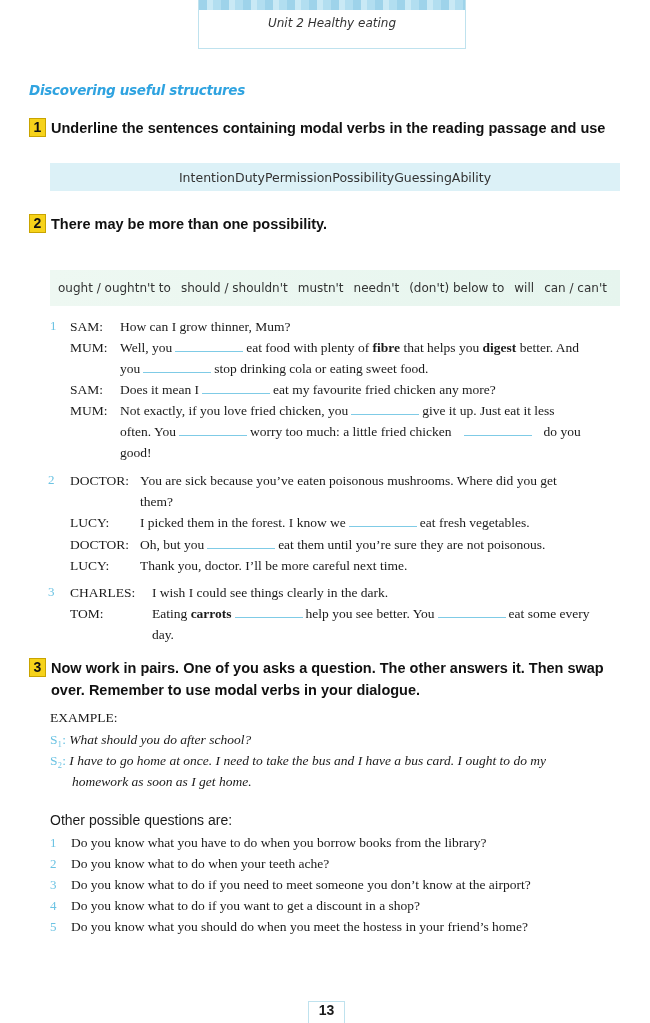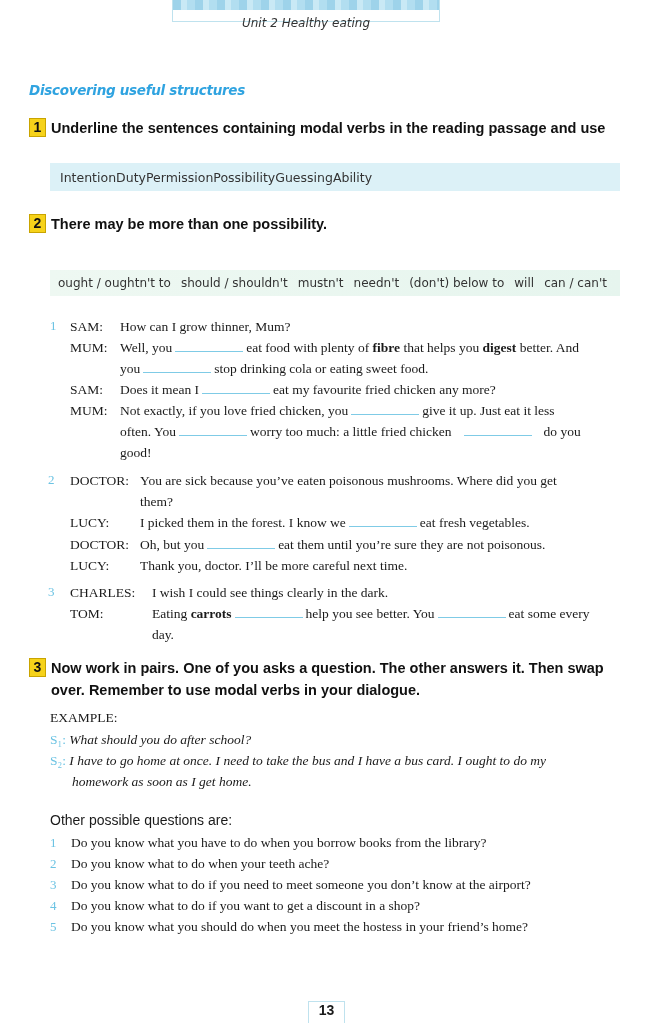--- a/index.html
+++ b/index.html
@@ -1,18 +1,18 @@
 <!DOCTYPE html>
 <html><head>
 <meta charset="utf-8">
 <style>
   html, body { margin:0; padding:0; }
   body { width:650px; height:1023px; background:#fff; position:relative; overflow:hidden;
          font-family:"Liberation Serif", serif; color:#1a1a1a; }
-  .header-box { position:absolute; left:172px; top:0; width:268px; height:22px; border:1px solid #bfe2ee; border-top:none; box-sizing:border-box; }
+  .header-box { position:absolute; left:198px; top:0; width:268px; height:49px; border:1px solid #bfe2ee; border-top:none; box-sizing:border-box; }
   .header-strip { position:absolute; left:0; top:0; right:0; height:10px;
      background:repeating-linear-gradient(90deg,#9ed3ea 0 8px,#c9e9f5 8px 14px,#b2def0 14px 22px); }
   .header-title { position:absolute; top:16px; left:0; right:0; text-align:center; font-family:"DejaVu Sans", sans-serif; font-style:italic; font-size:12px; color:#333; }
   .section-title { position:absolute; left:29px; top:82px; font-family:"DejaVu Sans", sans-serif; font-weight:bold; font-style:italic; font-size:13.5px; color:#2fa3e0; letter-spacing:-0.3px; }
   .task { position:absolute; left:29px; font-family:"Liberation Sans", sans-serif; font-weight:bold; font-size:14.5px; line-height:22px; color:#111; }
   .task .num { display:inline-block; width:15px; height:17px; background:#f6d21a; border:1px solid #c9a400; text-align:center; line-height:17px; font-size:14px; margin-right:6px; vertical-align:1px; }
   .task .text { position:absolute; left:22px; top:0; width:575px; }
   .word-bar { position:absolute; background:#dcf1f7; font-family:"DejaVu Sans", sans-serif; font-size:12.5px; color:#333; display:flex; align-items:center; }
   .word-bar span { display:inline-block; }
   .line { position:absolute; font-size:13.5px; line-height:20px; white-space:nowrap; }
@@ -32,36 +32,36 @@
 </div>
 
 <div class="section-title">Discovering useful structures</div>
 
 <div class="task" style="top:117px;">
   <span class="num">1</span>
   <div class="text">
     <div>Underline the sentences containing modal verbs in the reading passage and use</div>
   </div>
 </div>
-<div class="word-bar" style="left:50px; top:163px; width:570px; height:28px; justify-content:flex-start; padding:0 10px; box-sizing:border-box;">
+<div class="word-bar" style="left:50px; top:163px; width:570px; height:28px; justify-content:center; padding:0 10px; box-sizing:border-box;">
   <span>Intention</span>
   <span>Duty</span>
   <span>Permission</span>
   <span>Possibility</span>
   <span>Guessing</span>
   <span>Ability</span>
 </div>
 
 <div class="task" style="top:213px;">
   <span class="num">2</span>
   <div class="text">
     <div>There may be more than one possibility.</div>
   </div>
 </div>
-<div class="word-bar" style="left:50px; top:270px; width:570px; height:26px; padding:0 8px; box-sizing:border-box; background:linear-gradient(90deg,#eef8f2,#e6f5ee); gap:10px; font-size:12px;">
+<div class="word-bar" style="left:50px; top:270px; width:570px; height:36px; padding:0 8px; box-sizing:border-box; background:linear-gradient(90deg,#eef8f2,#e6f5ee); gap:10px; font-size:12px;">
   <span>ought / oughtn't to</span>
   <span>should / shouldn't</span>
   <span>mustn't</span>
   <span>needn't</span>
   <span>(don't) below to</span>
   <span>will</span>
   <span>can / can't</span>
 </div>
 
 <div>

